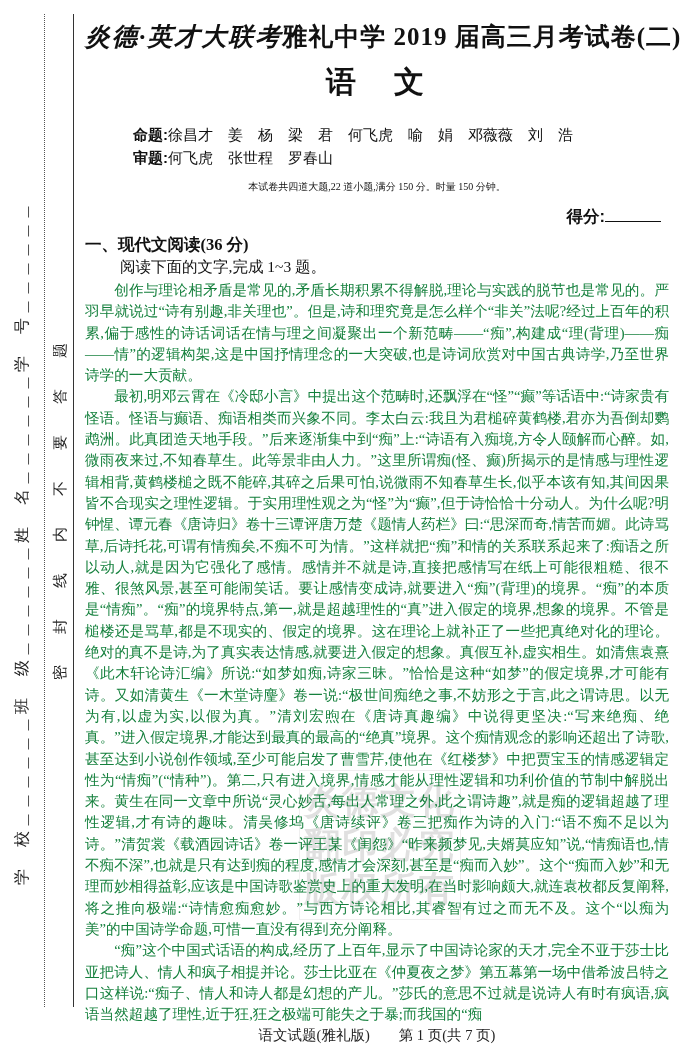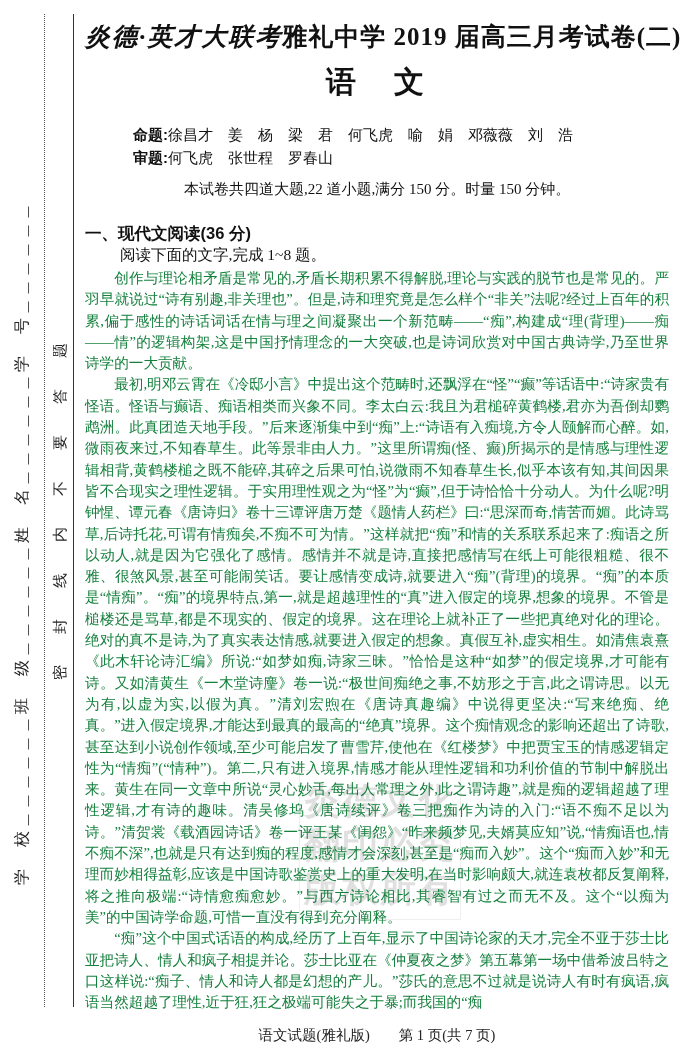--- a/index.html
+++ b/index.html
@@ -84,41 +84,42 @@
     margin-top: 21px;
     padding-left: 48px;
     font-size: 15px;
     line-height: 21px;
   }
   .staff-line.second { margin-top: 1px; }
   .staff-label { font-weight: bold; }
   .exam-info {
     margin-top: 11px;
     text-align: center;
-    font-size: 15px;
+    font-size: 10px;
   }
   .score-line {
     margin-top: 12px;
     text-align: right;
     padding-right: 8px;
     font-size: 16.5px;
     font-weight: bold;
   }
   .score-blank {
     display: inline-block;
     width: 56px;
     border-bottom: 1.3px solid #111;
     height: 15px;
     vertical-align: baseline;
   }
   .section-head {
-    margin-top: 24px;
+    margin-top: 7px;
     font-size: 16.5px;
     font-weight: bold;
     line-height: 20px;
+    font-family: Liberation Serif, serif;
   }
   .section-sub {
     padding-left: 33px;
     margin-top: 2px;
     font-size: 16.5px;
     font-weight: bold;
     line-height: 20px;
   }
   .instruction {
     padding-left: 35px;
@@ -169,23 +170,26 @@
 
   <div class="staff-line">
     <span class="staff-label hei">命题:</span><span>徐昌才　姜　杨　梁　君　何飞虎　喻　娟　邓薇薇　刘　浩</span>
   </div>
   <div class="staff-line second">
     <span class="staff-label hei">审题:</span><span>何飞虎　张世程　罗春山</span>
   </div>
 
   <div class="exam-info">本试卷共四道大题,22 道小题,满分 150 分。时量 150 分钟。</div>
 
+  <div class="score-line hei">
+    <span>得分:</span><span class="score-blank"></span>
+  </div>
 
   <div class="section-head hei">一、现代文阅读(36 分)</div>
-  <div class="instruction">阅读下面的文字,完成 1~8 题。</div>
+  <div class="instruction">阅读下面的文字,完成 1~3 题。</div>
 
   <div class="passage">
     <p>创作与理论相矛盾是常见的,矛盾长期积累不得解脱,理论与实践的脱节也是常见的。严羽早就说过“诗有别趣,非关理也”。但是,诗和理究竟是怎么样个“非关”法呢?经过上百年的积累,偏于感性的诗话词话在情与理之间凝聚出一个新范畴——“痴”,构建成“理(背理)——痴——情”的逻辑构架,这是中国抒情理念的一大突破,也是诗词欣赏对中国古典诗学,乃至世界诗学的一大贡献。</p>
     <p>最初,明邓云霄在《冷邸小言》中提出这个范畴时,还飘浮在“怪”“癫”等话语中:“诗家贵有怪语。怪语与癫语、痴语相类而兴象不同。李太白云:我且为君槌碎黄鹤楼,君亦为吾倒却鹦鹉洲。此真团造天地手段。”后来逐渐集中到“痴”上:“诗语有入痴境,方令人颐解而心醉。如,微雨夜来过,不知春草生。此等景非由人力。”这里所谓痴(怪、癫)所揭示的是情感与理性逻辑相背,黄鹤楼槌之既不能碎,其碎之后果可怕,说微雨不知春草生长,似乎本该有知,其间因果皆不合现实之理性逻辑。于实用理性观之为“怪”为“癫”,但于诗恰恰十分动人。为什么呢?明钟惺、谭元春《唐诗归》卷十三谭评唐万楚《题情人药栏》曰:“思深而奇,情苦而媚。此诗骂草,后诗托花,可谓有情痴矣,不痴不可为情。”这样就把“痴”和情的关系联系起来了:痴语之所以动人,就是因为它强化了感情。感情并不就是诗,直接把感情写在纸上可能很粗糙、很不雅、很煞风景,甚至可能闹笑话。要让感情变成诗,就要进入“痴”(背理)的境界。“痴”的本质是“情痴”。“痴”的境界特点,第一,就是超越理性的“真”进入假定的境界,想象的境界。不管是槌楼还是骂草,都是不现实的、假定的境界。这在理论上就补正了一些把真绝对化的理论。绝对的真不是诗,为了真实表达情感,就要进入假定的想象。真假互补,虚实相生。如清焦袁熹《此木轩论诗汇编》所说:“如梦如痴,诗家三昧。”恰恰是这种“如梦”的假定境界,才可能有诗。又如清黄生《一木堂诗麈》卷一说:“极世间痴绝之事,不妨形之于言,此之谓诗思。以无为有,以虚为实,以假为真。”清刘宏煦在《唐诗真趣编》中说得更坚决:“写来绝痴、绝真。”进入假定境界,才能达到最真的最高的“绝真”境界。这个痴情观念的影响还超出了诗歌,甚至达到小说创作领域,至少可能启发了曹雪芹,使他在《红楼梦》中把贾宝玉的情感逻辑定性为“情痴”(“情种”)。第二,只有进入境界,情感才能从理性逻辑和功利价值的节制中解脱出来。黄生在同一文章中所说“灵心妙舌,每出人常理之外,此之谓诗趣”,就是痴的逻辑超越了理性逻辑,才有诗的趣味。清吴修坞《唐诗续评》卷三把痴作为诗的入门:“语不痴不足以为诗。”清贺裳《载酒园诗话》卷一评王某《闺怨》“昨来频梦见,夫婿莫应知”说,“情痴语也,情不痴不深”,也就是只有达到痴的程度,感情才会深刻,甚至是“痴而入妙”。这个“痴而入妙”和无理而妙相得益彰,应该是中国诗歌鉴赏史上的重大发明,在当时影响颇大,就连袁枚都反复阐释,将之推向极端:“诗情愈痴愈妙。”与西方诗论相比,其睿智有过之而无不及。这个“以痴为美”的中国诗学命题,可惜一直没有得到充分阐释。</p>
     <p>“痴”这个中国式话语的构成,经历了上百年,显示了中国诗论家的天才,完全不亚于莎士比亚把诗人、情人和疯子相提并论。莎士比亚在《仲夏夜之梦》第五幕第一场中借希波吕特之口这样说:“痴子、情人和诗人都是幻想的产儿。”莎氏的意思不过就是说诗人有时有疯语,疯语当然超越了理性,近于狂,狂之极端可能失之于暴;而我国的“痴</p>
   </div>
 </div>
 
 <div class="page-footer">语文试题(雅礼版)　　第 1 页(共 7 页)</div>
 

